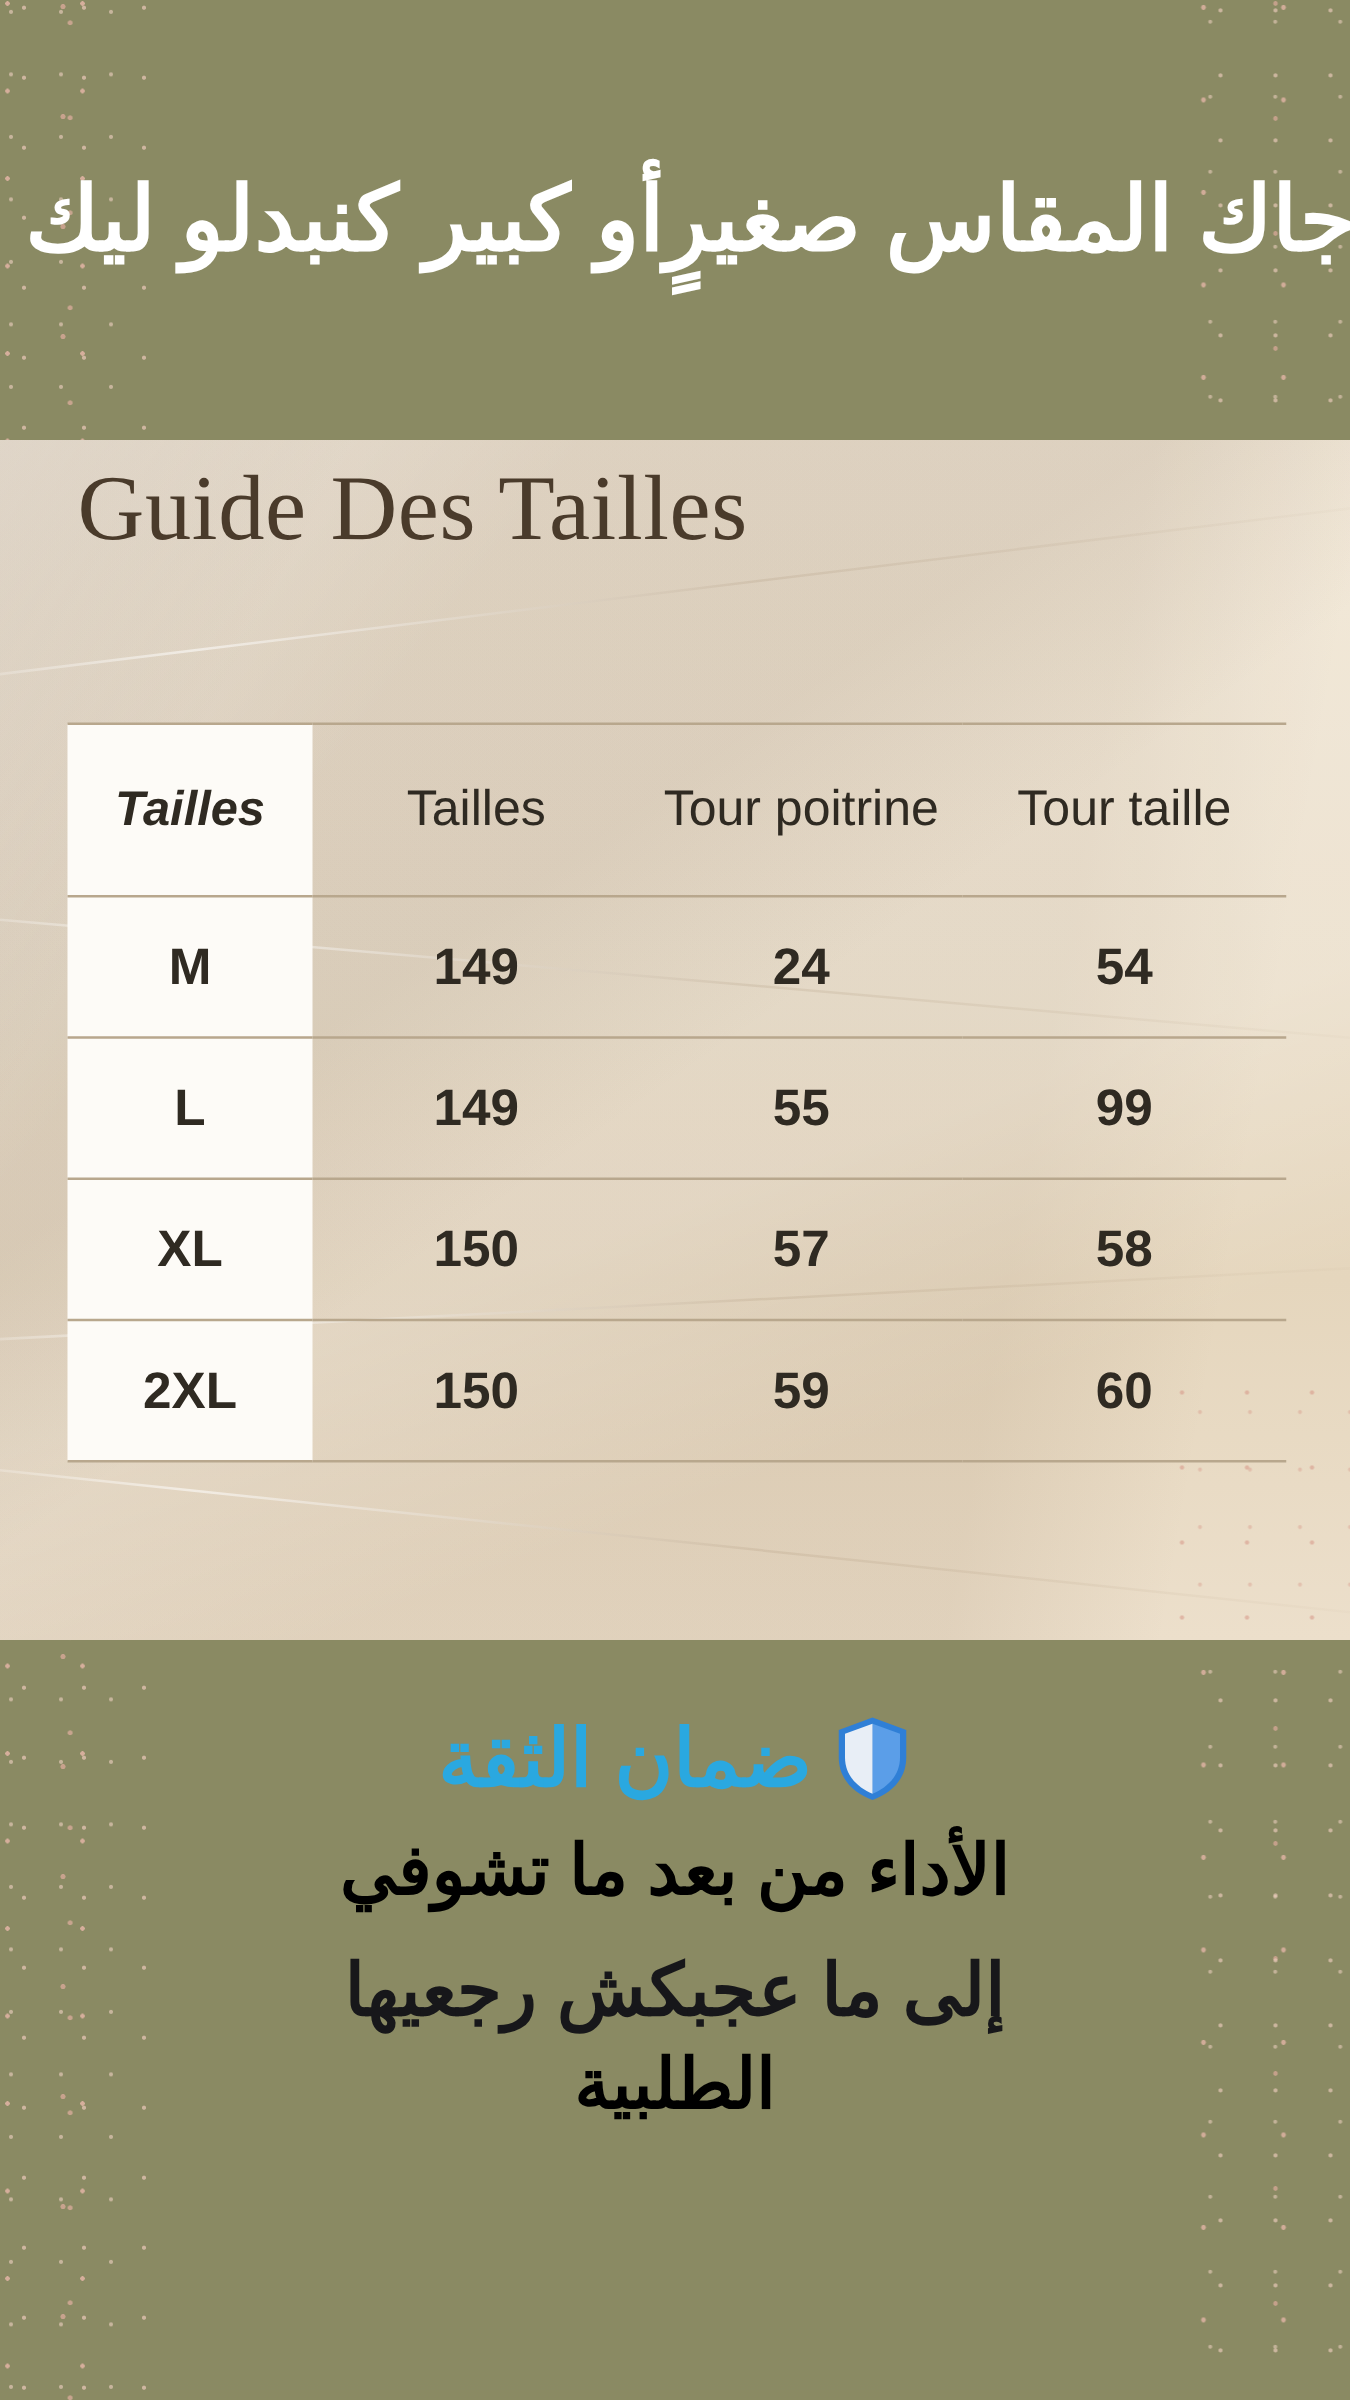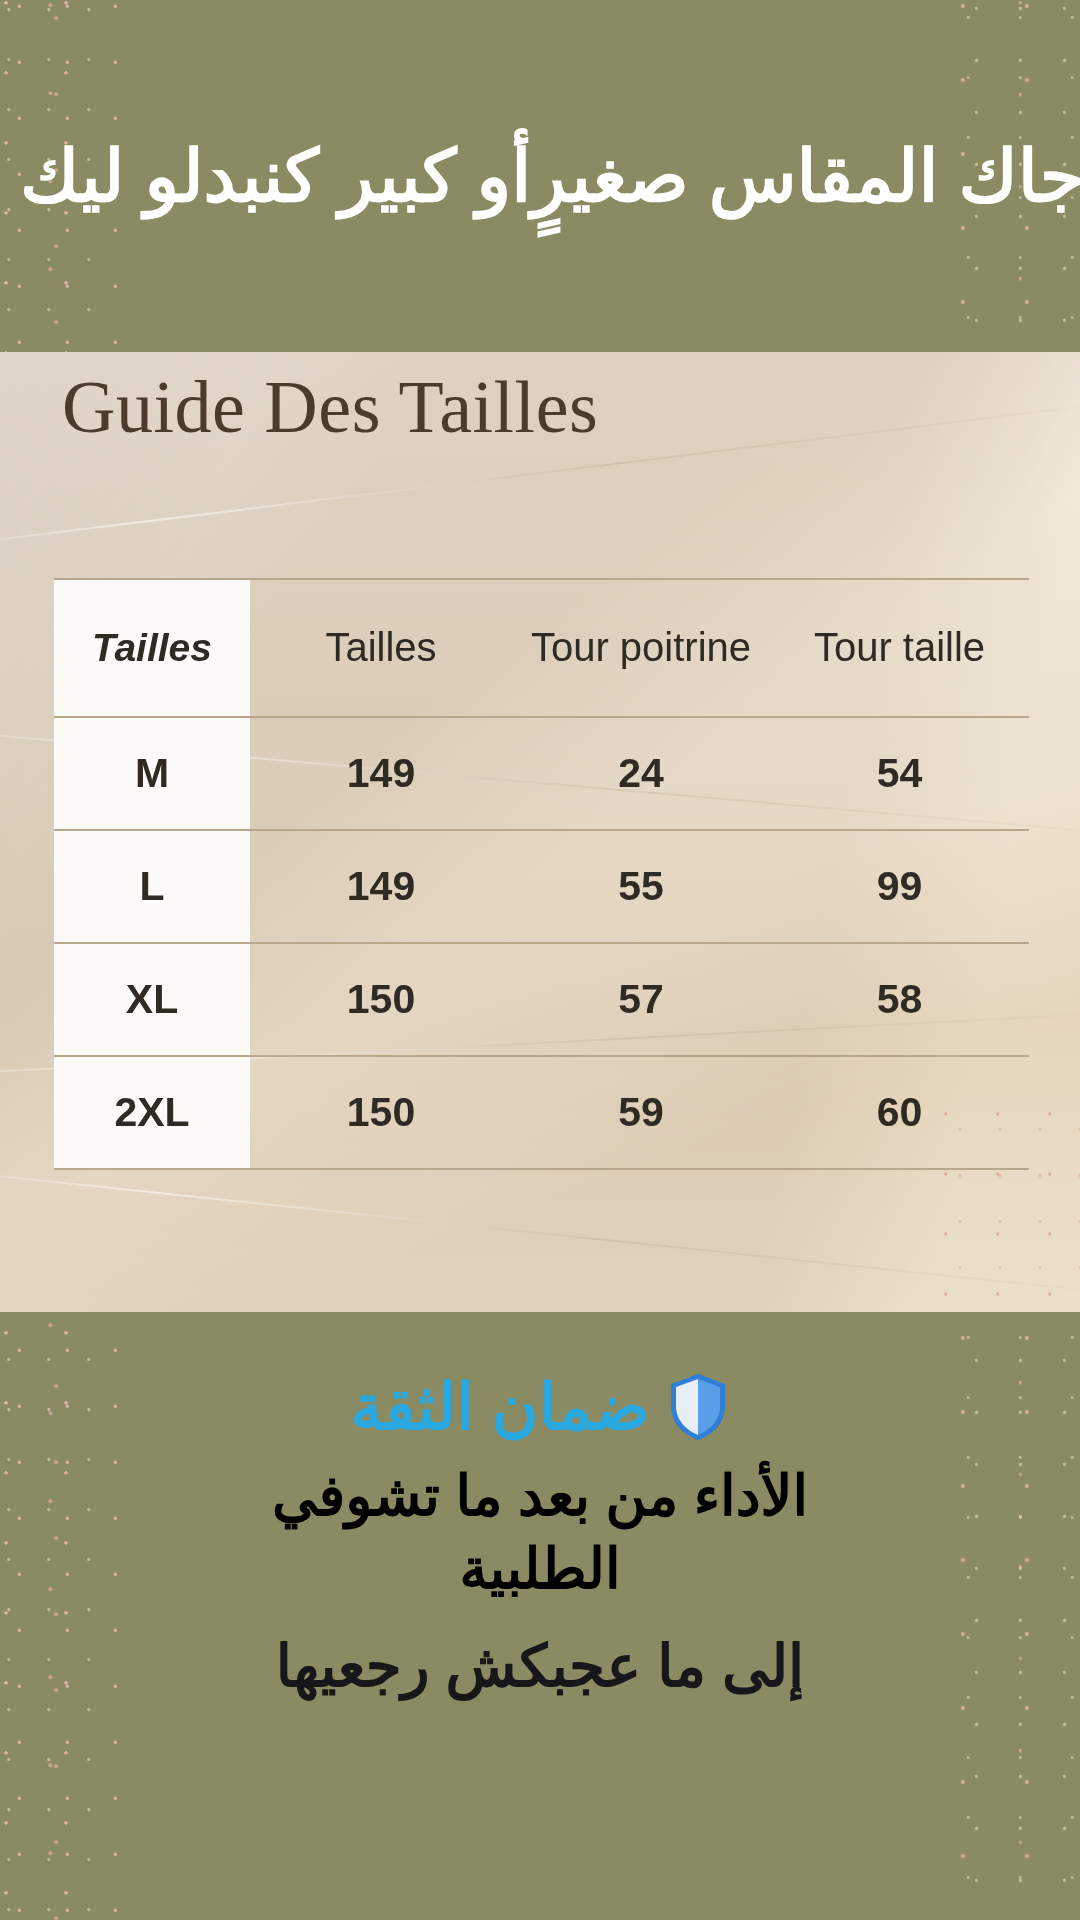--- a/index.html
+++ b/index.html
@@ -281,17 +281,17 @@
       <span class="trust-text">ضمان الثقة</span>
       <span>
         <svg class="shield-icon" viewBox="0 0 62 70" xmlns="http://www.w3.org/2000/svg">
           <path d="M31 2 L58 12 V34 C58 52 45 63 31 68 C17 63 4 52 4 34 V12 Z" fill="#2f7fd6"></path>
           <path d="M31 7 L53 15 V34 C53 49 42 58.5 31 63 Z" fill="#5b9ee8"></path>
           <path d="M31 7 L9 15 V34 C9 49 20 58.5 31 63 Z" fill="#e8eef6"></path>
         </svg>
       </span>
     </div>
     <div class="bottom-line">الأداء من بعد ما تشوفي</div>
+    <div class="bottom-line dark">إلى ما عجبكش  رجعيها</div>
     <div class="bottom-line">الطلبية</div>
-    <div class="bottom-line dark">إلى ما عجبكش  رجعيها</div>
   </div>
 
 </div>
 
 </body></html>

